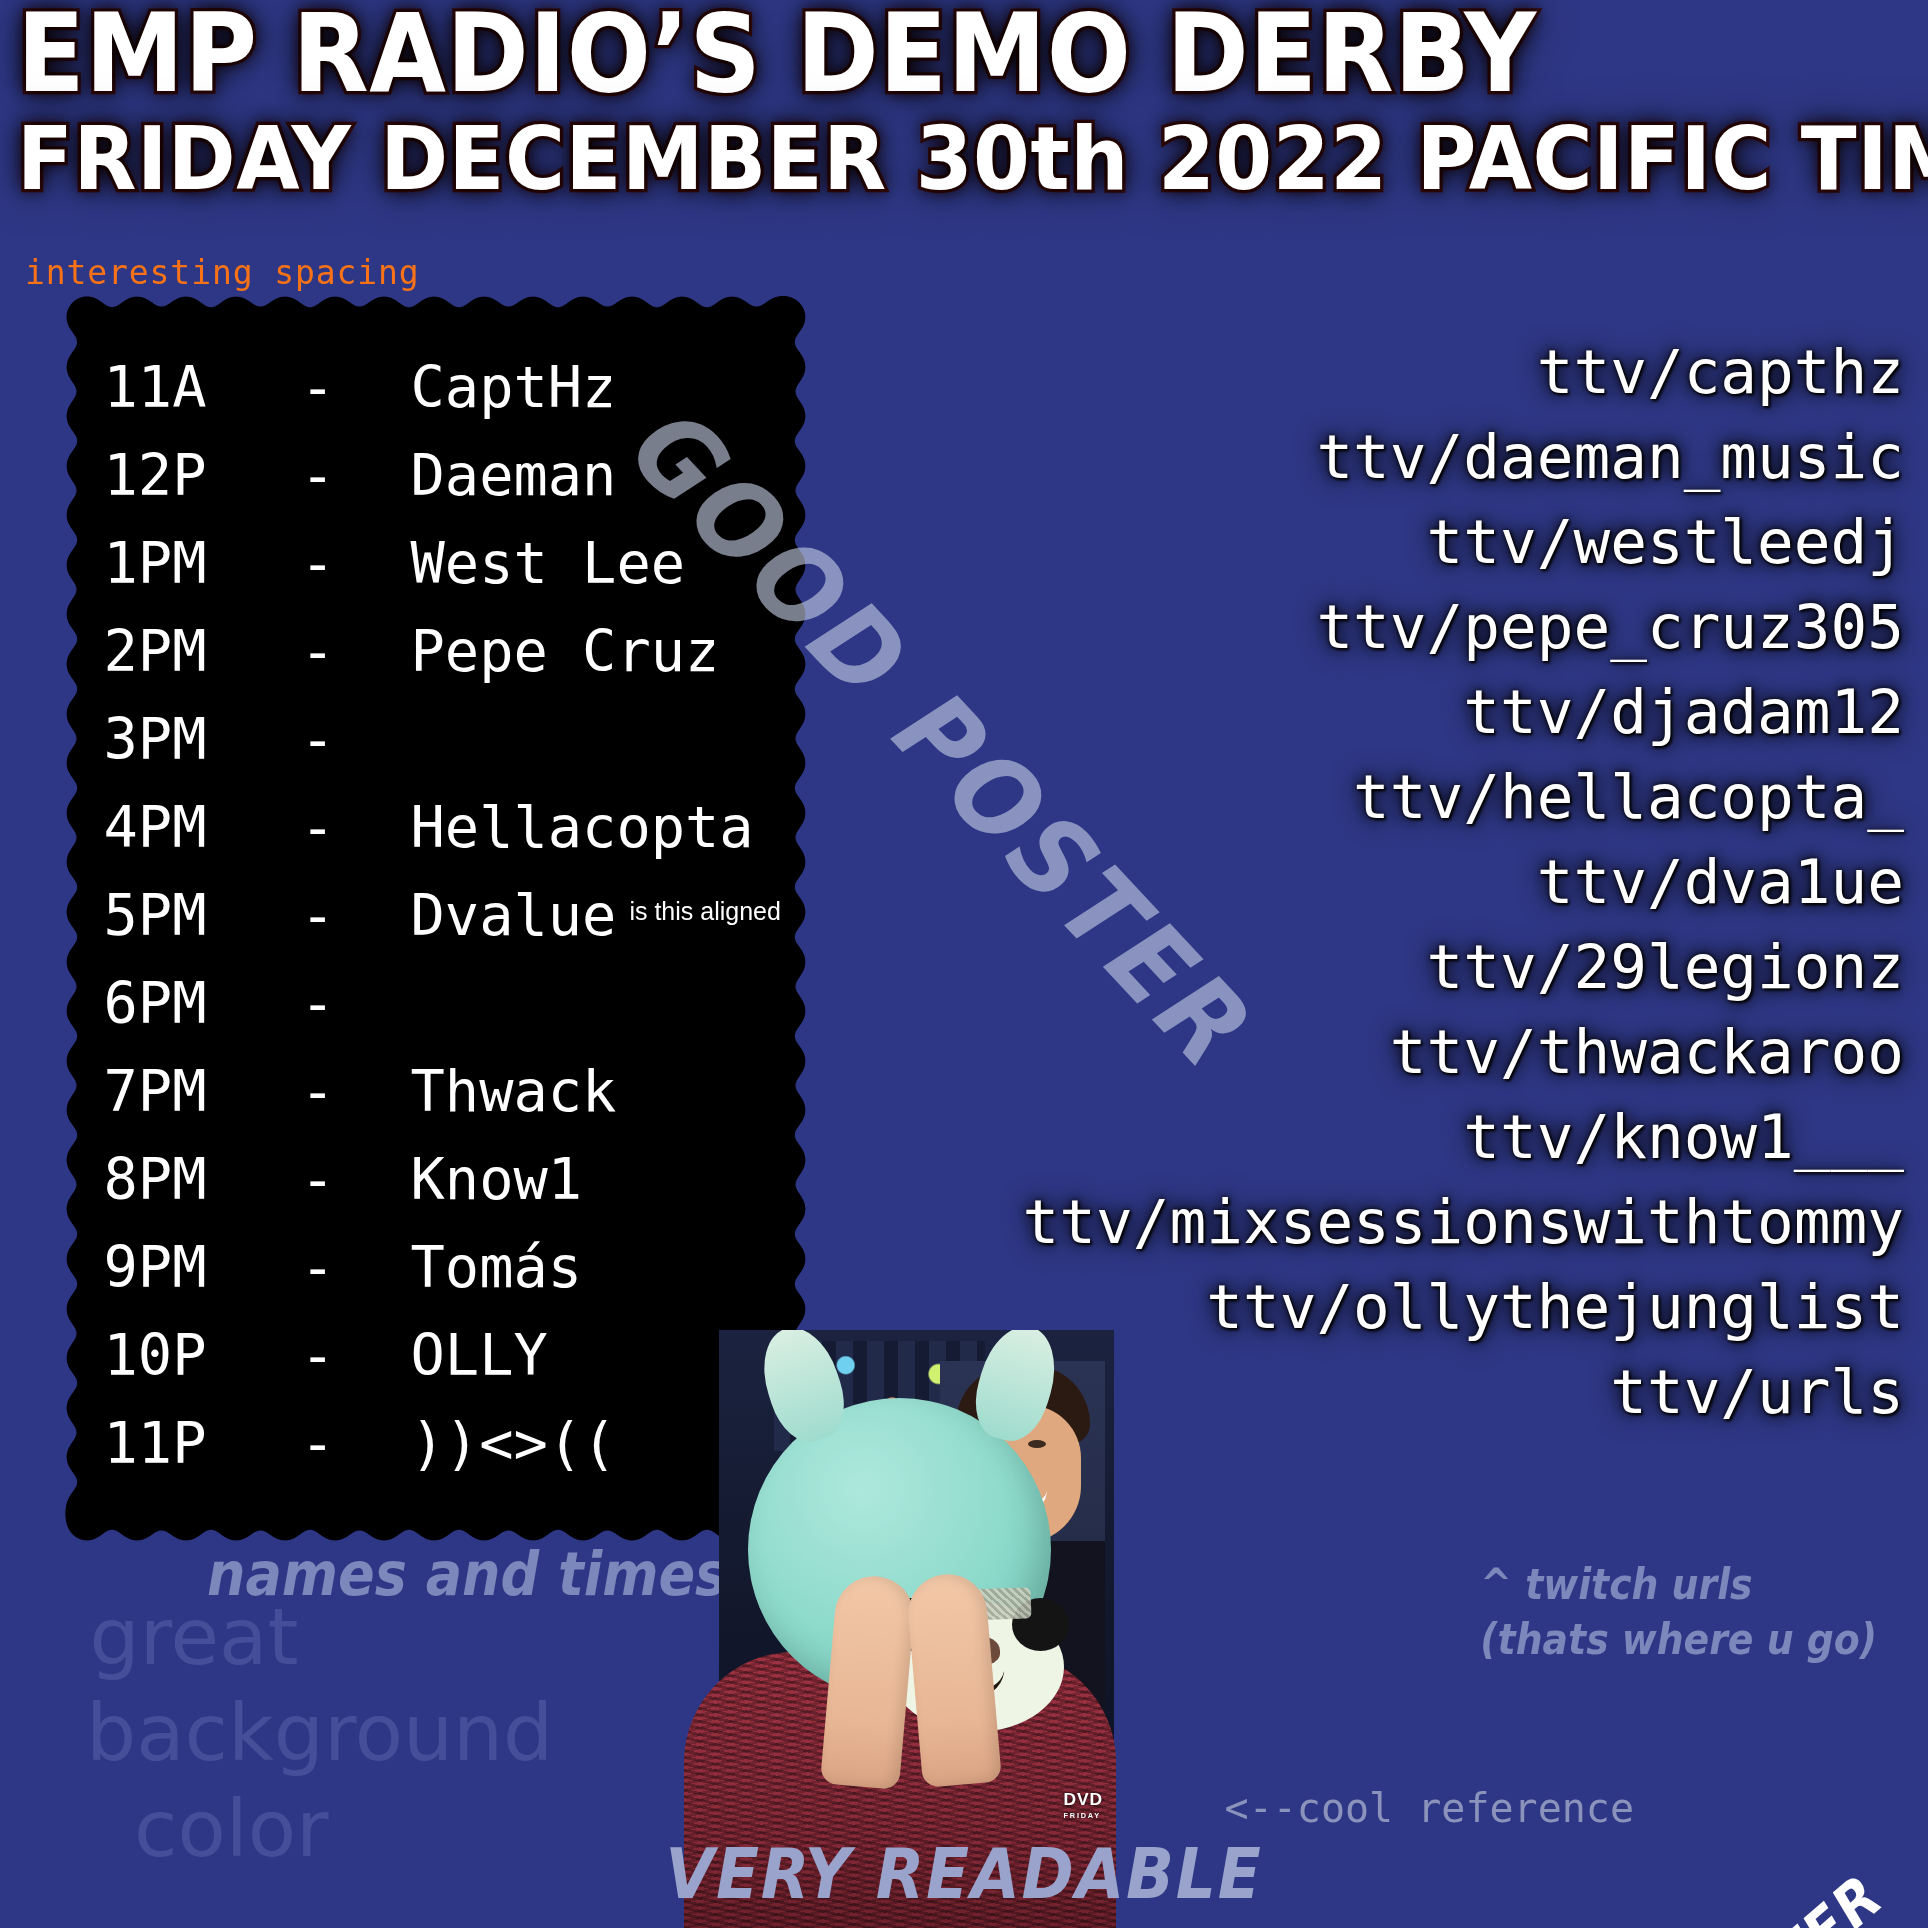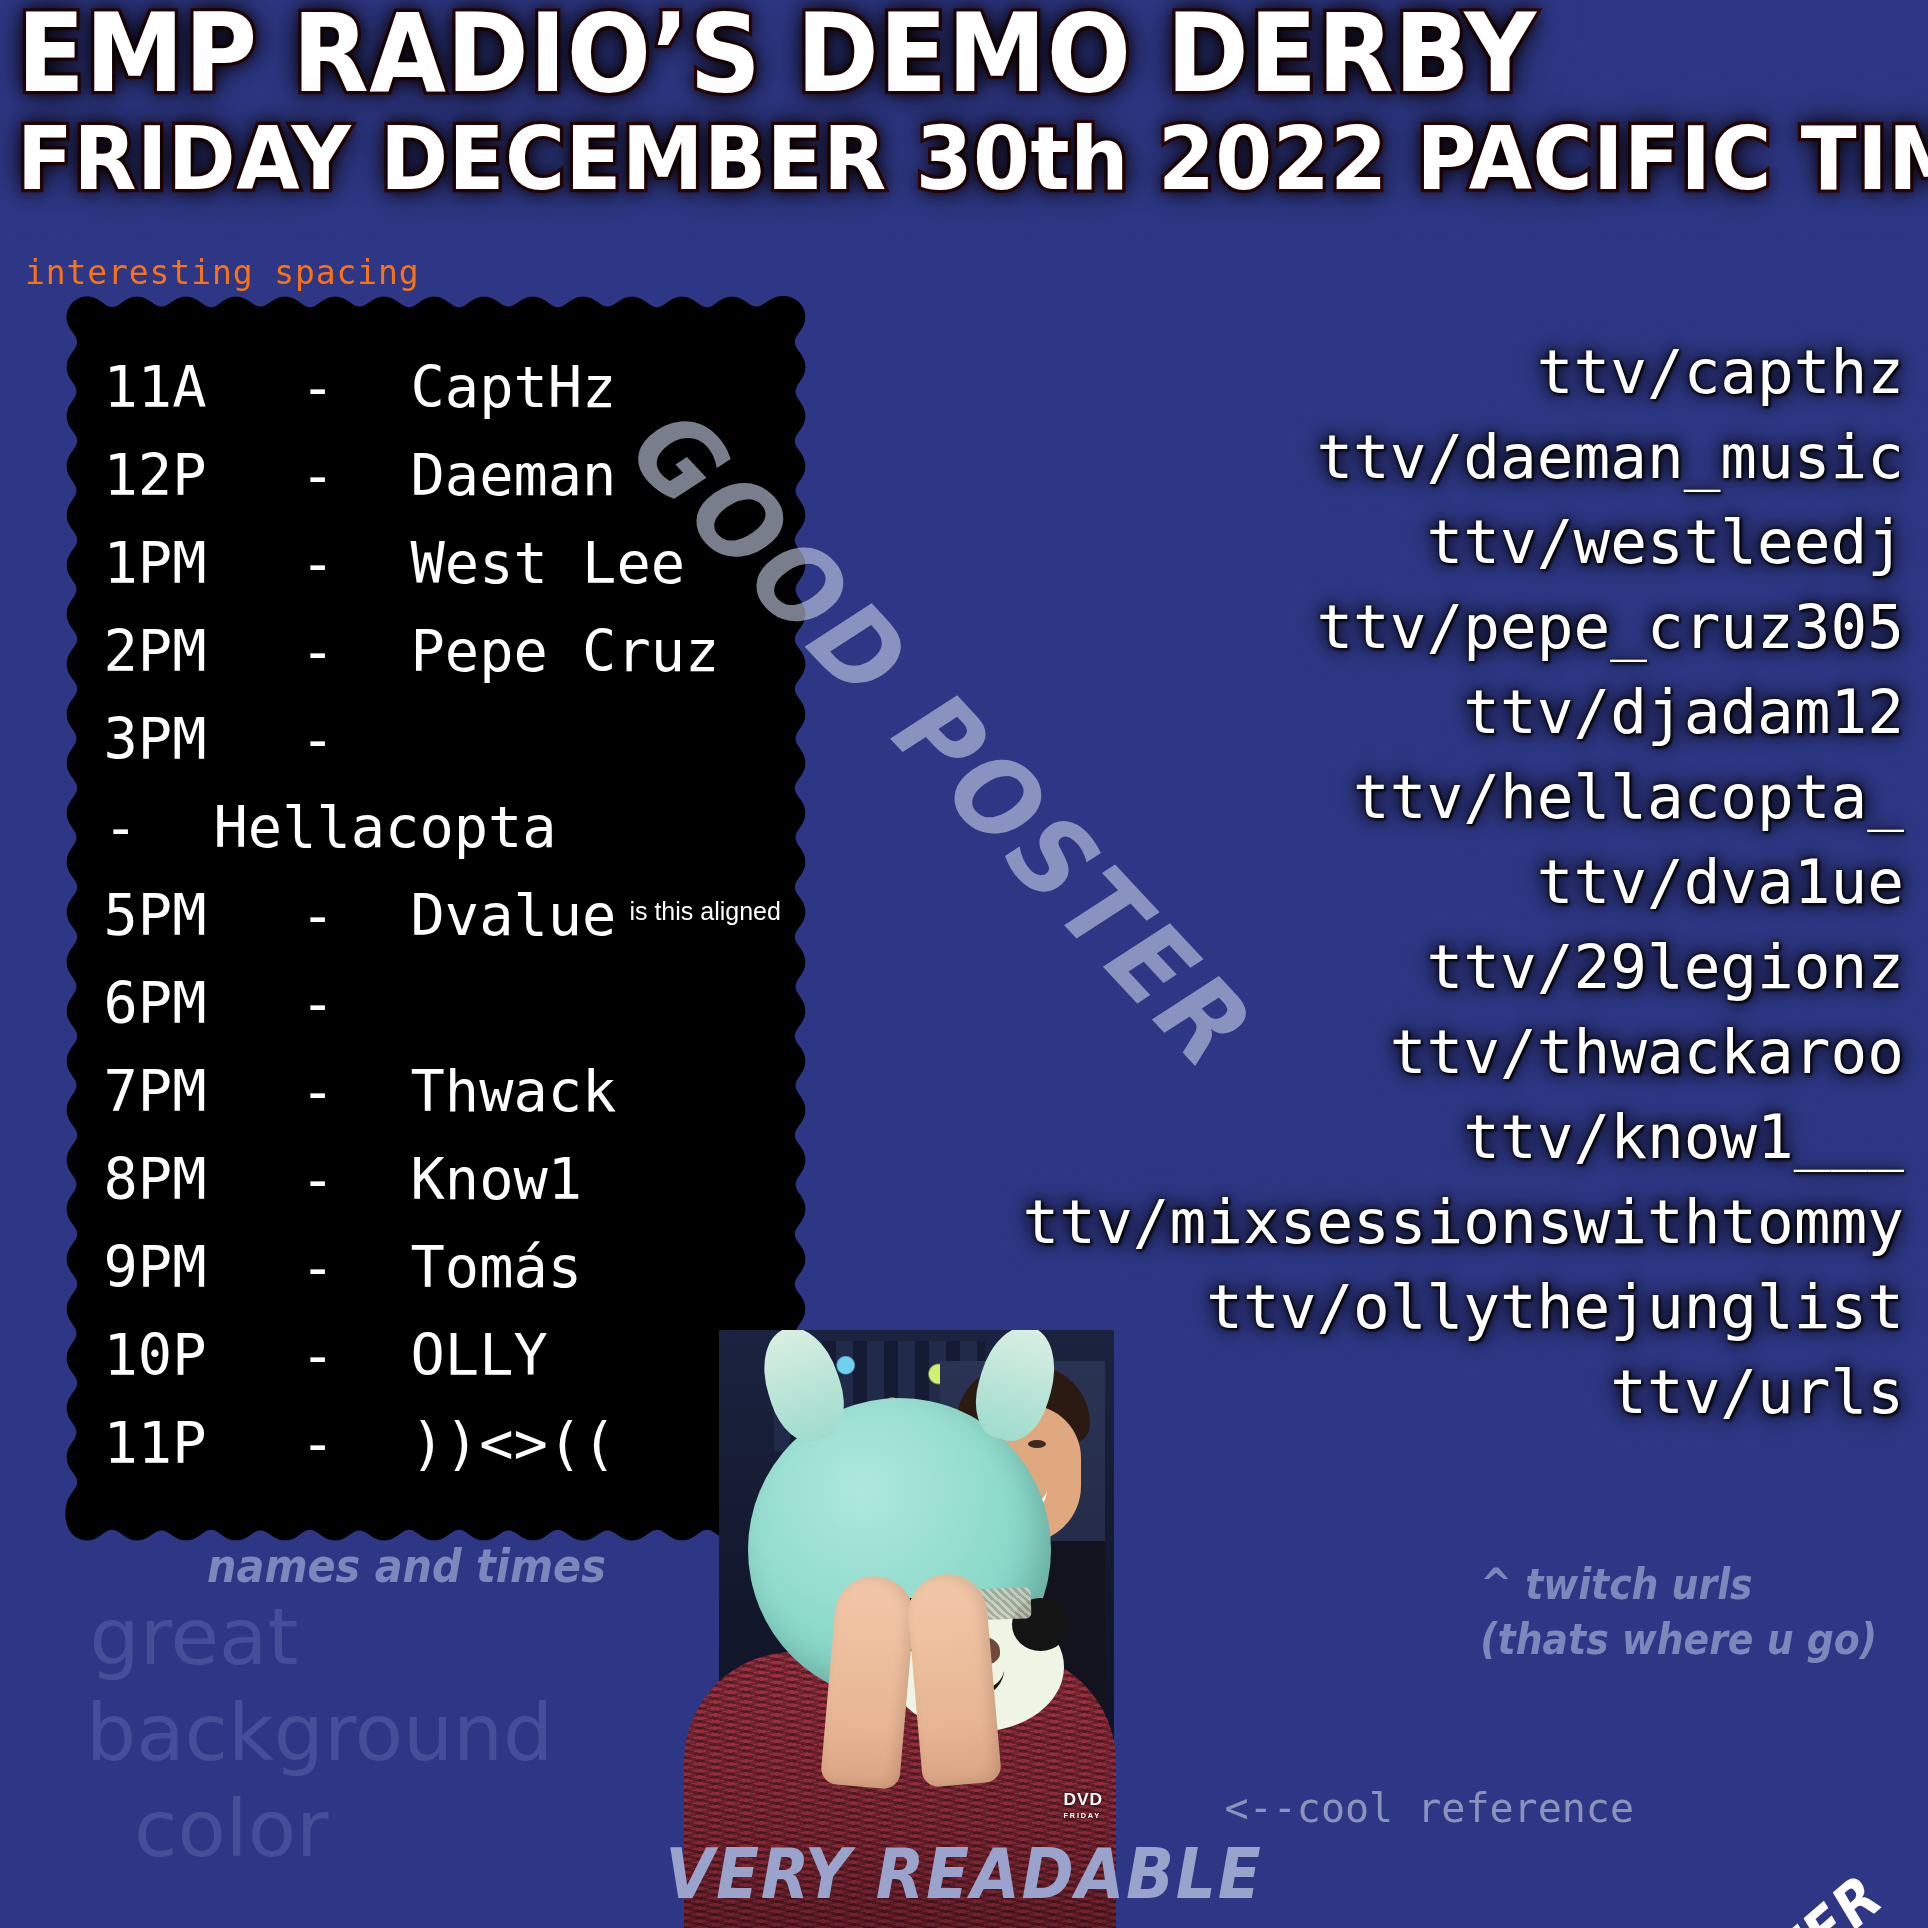--- a/index.html
+++ b/index.html
@@ -143,21 +143,21 @@
 
   
   .anno-bold{
     font-family:"DejaVu Sans Condensed","Liberation Sans", sans-serif;
     font-weight:700;font-style:italic;
     color:#7c87bb;
     white-space:nowrap;
     letter-spacing:0px;
   }
   .anno-names{
-    position:absolute;left:207px;top:1539px;font-size:46px;z-index:30;
+    position:absolute;left:207px;top:1539px;font-size:60px;z-index:30;
   }
   .anno-urls{
     position:absolute;right:51px;top:1557px;font-size:42px;
     text-align:left;line-height:55px;z-index:30;
   }
   .anno-urls span{display:block;}
   .anno-cool{
     position:absolute;right:294px;top:1785px;
     font-family:"DejaVu Sans Mono","Liberation Mono", monospace;
     font-size:40px;color:#8b93bd;white-space:nowrap;z-index:30;
@@ -415,20 +415,21 @@
       <div class="sched-row">
         <span class="sched-time">2PM</span>
         <span class="sched-dash">-</span>
         <span class="sched-name">Pepe Cruz</span>
       </div>
       <div class="sched-row">
         <span class="sched-time">3PM</span>
         <span class="sched-dash">-</span>
       </div>
       <div class="sched-row">
+        <span class="sched-time">4PM</span>
         <span class="sched-dash">-</span>
         <span class="sched-name">Hellacopta</span>
       </div>
       <div class="sched-row">
         <span class="sched-time">5PM</span>
         <span class="sched-dash">-</span>
         <span class="sched-name">Dvalue</span>
         <span class="anno-aligned">is this aligned</span>
       </div>
       <div class="sched-row">

